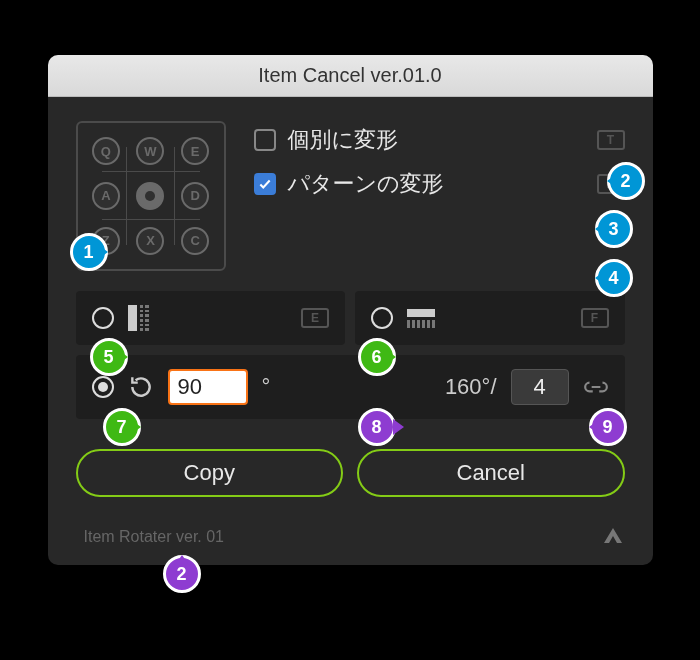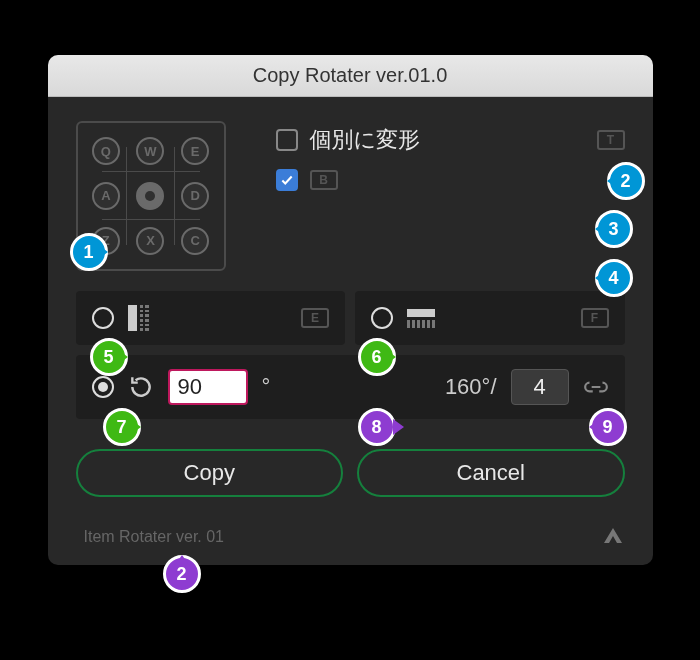--- a/index.html
+++ b/index.html
@@ -52,21 +52,21 @@
       border: 2px solid #6a6a6a;
       display:flex; align-items:center; justify-content:center;
       color:#6a6a6a; font-size:13px; font-weight:600;
       background:#303030;
       z-index:2;
     }
     .key.center { background:#6a6a6a; border-color:#6a6a6a; }
     .key.center::after { content:""; width:10px; height:10px; border-radius:50%; background:#303030; }
 
     .checkboxes { flex:1; display:flex; flex-direction:column; gap:14px; padding-top:4px; }
-    .check-row { display:flex; align-items:center;margin-left:22px; }
+    .check-row { display:flex; align-items:center; }
     .checkbox {
       width:22px; height:22px; border:2px solid #888; border-radius:4px;
       display:flex; align-items:center; justify-content:center;
       margin-right:12px;
     }
     .checkbox.checked { background:#3b7dd8; border-color:#3b7dd8; }
     .checkbox.checked svg { stroke:#fff; }
     .check-label { color:#e8e8e8; font-size:22px; flex:1; }
     .hint {
       width:28px; height:20px; border:2px solid #555; border-radius:3px;
@@ -92,33 +92,33 @@
     .vbar-dotted { width:9px; height:26px; display:grid; grid-template:repeat(6,1fr)/repeat(2,1fr); gap:2px; }
     .vbar-dotted span { background:#777; }
     .hbar-stack { display:flex; flex-direction:column; gap:3px; }
     .hbar-solid { width:28px; height:8px; background:#ccc; }
     .hbar-dotted { width:28px; height:8px; display:grid; grid-template-columns:repeat(6,1fr); gap:2px; }
     .hbar-dotted span { background:#777; }
     .spacer { flex:1; }
 
     .rotate-icon { width:26px; height:26px; }
     .angle-input {
-      width:80px; height:36px; background:#fff; border-radius:4px; border:2px solid #be185d;
+      width:80px; height:36px; background:#fff; border-radius:4px; border:2px solid #f97316;
       color:#222; font-size:22px; padding:12px 8px; display:flex; align-items:center;
     }
     .deg-symbol { color:#ccc; font-size:22px; }
     .frac-label { color:#ccc; font-size:22px; }
     .num-input {
       width:58px; height:36px; background:#3a3a3a; border:1px solid #555; border-radius:4px;
       color:#eee; font-size:22px; padding:0 8px; display:flex; align-items:center; justify-content:center;
     }
 
     .button-row { display:flex; gap:14px; padding:20px 0; }
     .btn {
-      flex:1; height:48px; border:2px solid #15803d; border-radius:24px;
+      flex:1; height:48px; border:2px solid #84cc16; border-radius:24px;
       background:transparent; color:#e8e8e8; font-size:22px;
       display:flex; align-items:center; justify-content:center; cursor:pointer;
     }
 
     .footer {
       display:flex; align-items:center; justify-content:space-between;
       padding:8px 28px 16px 36px; color:#666; font-size:16px;
     }
     .footer-logo { width:24px; height:24px; }
 
@@ -153,21 +153,21 @@
     .badge.b9 { right:26px; top:353px; }
     .badge.b9 .tail { left:-11px; border-right:11px solid #8e3cd1; }
     .badge.b10 { left:115px; top:500px; }
     .badge.b10 .tail { top:-11px; border-bottom:11px solid #8e3cd1; left:50%; transform:translateX(-50%); }
   </style>
 </head>
 <body>
 
 <div class="window">
   <div class="titlebar">
-    <span>Copy Rotater ver.01.0</span>
+    <span>Item Cancel ver.01.0</span>
   </div>
 
   <div class="content">
     <div class="top-section">
       <div class="keypad">
         <div class="hline1"></div>
           <div class="hline2"></div>
         <div class="vline1"></div>
           <div class="vline2"></div>
         <div class="key">Q</div>
@@ -186,20 +186,21 @@
           <div class="checkbox"></div>
           <span class="check-label">個別に変形</span>
           <span class="hint">T</span>
         </div>
         <div class="check-row">
           <div class="checkbox checked">
             <svg width="14" height="14" viewBox="0 0 24 24" fill="none" stroke-width="3.5">
                 <polyline points="4 13 9 18 20 6"></polyline>
               </svg>
           </div>
+          <span class="check-label">パターンの変形</span>
           <span class="hint">B</span>
         </div>
       </div>
     </div>
 
     <div class="panel-row">
       <div class="panel half">
         <div class="radio"></div>
         <div class="icon-block">
           <div class="vbar-solid"></div>

